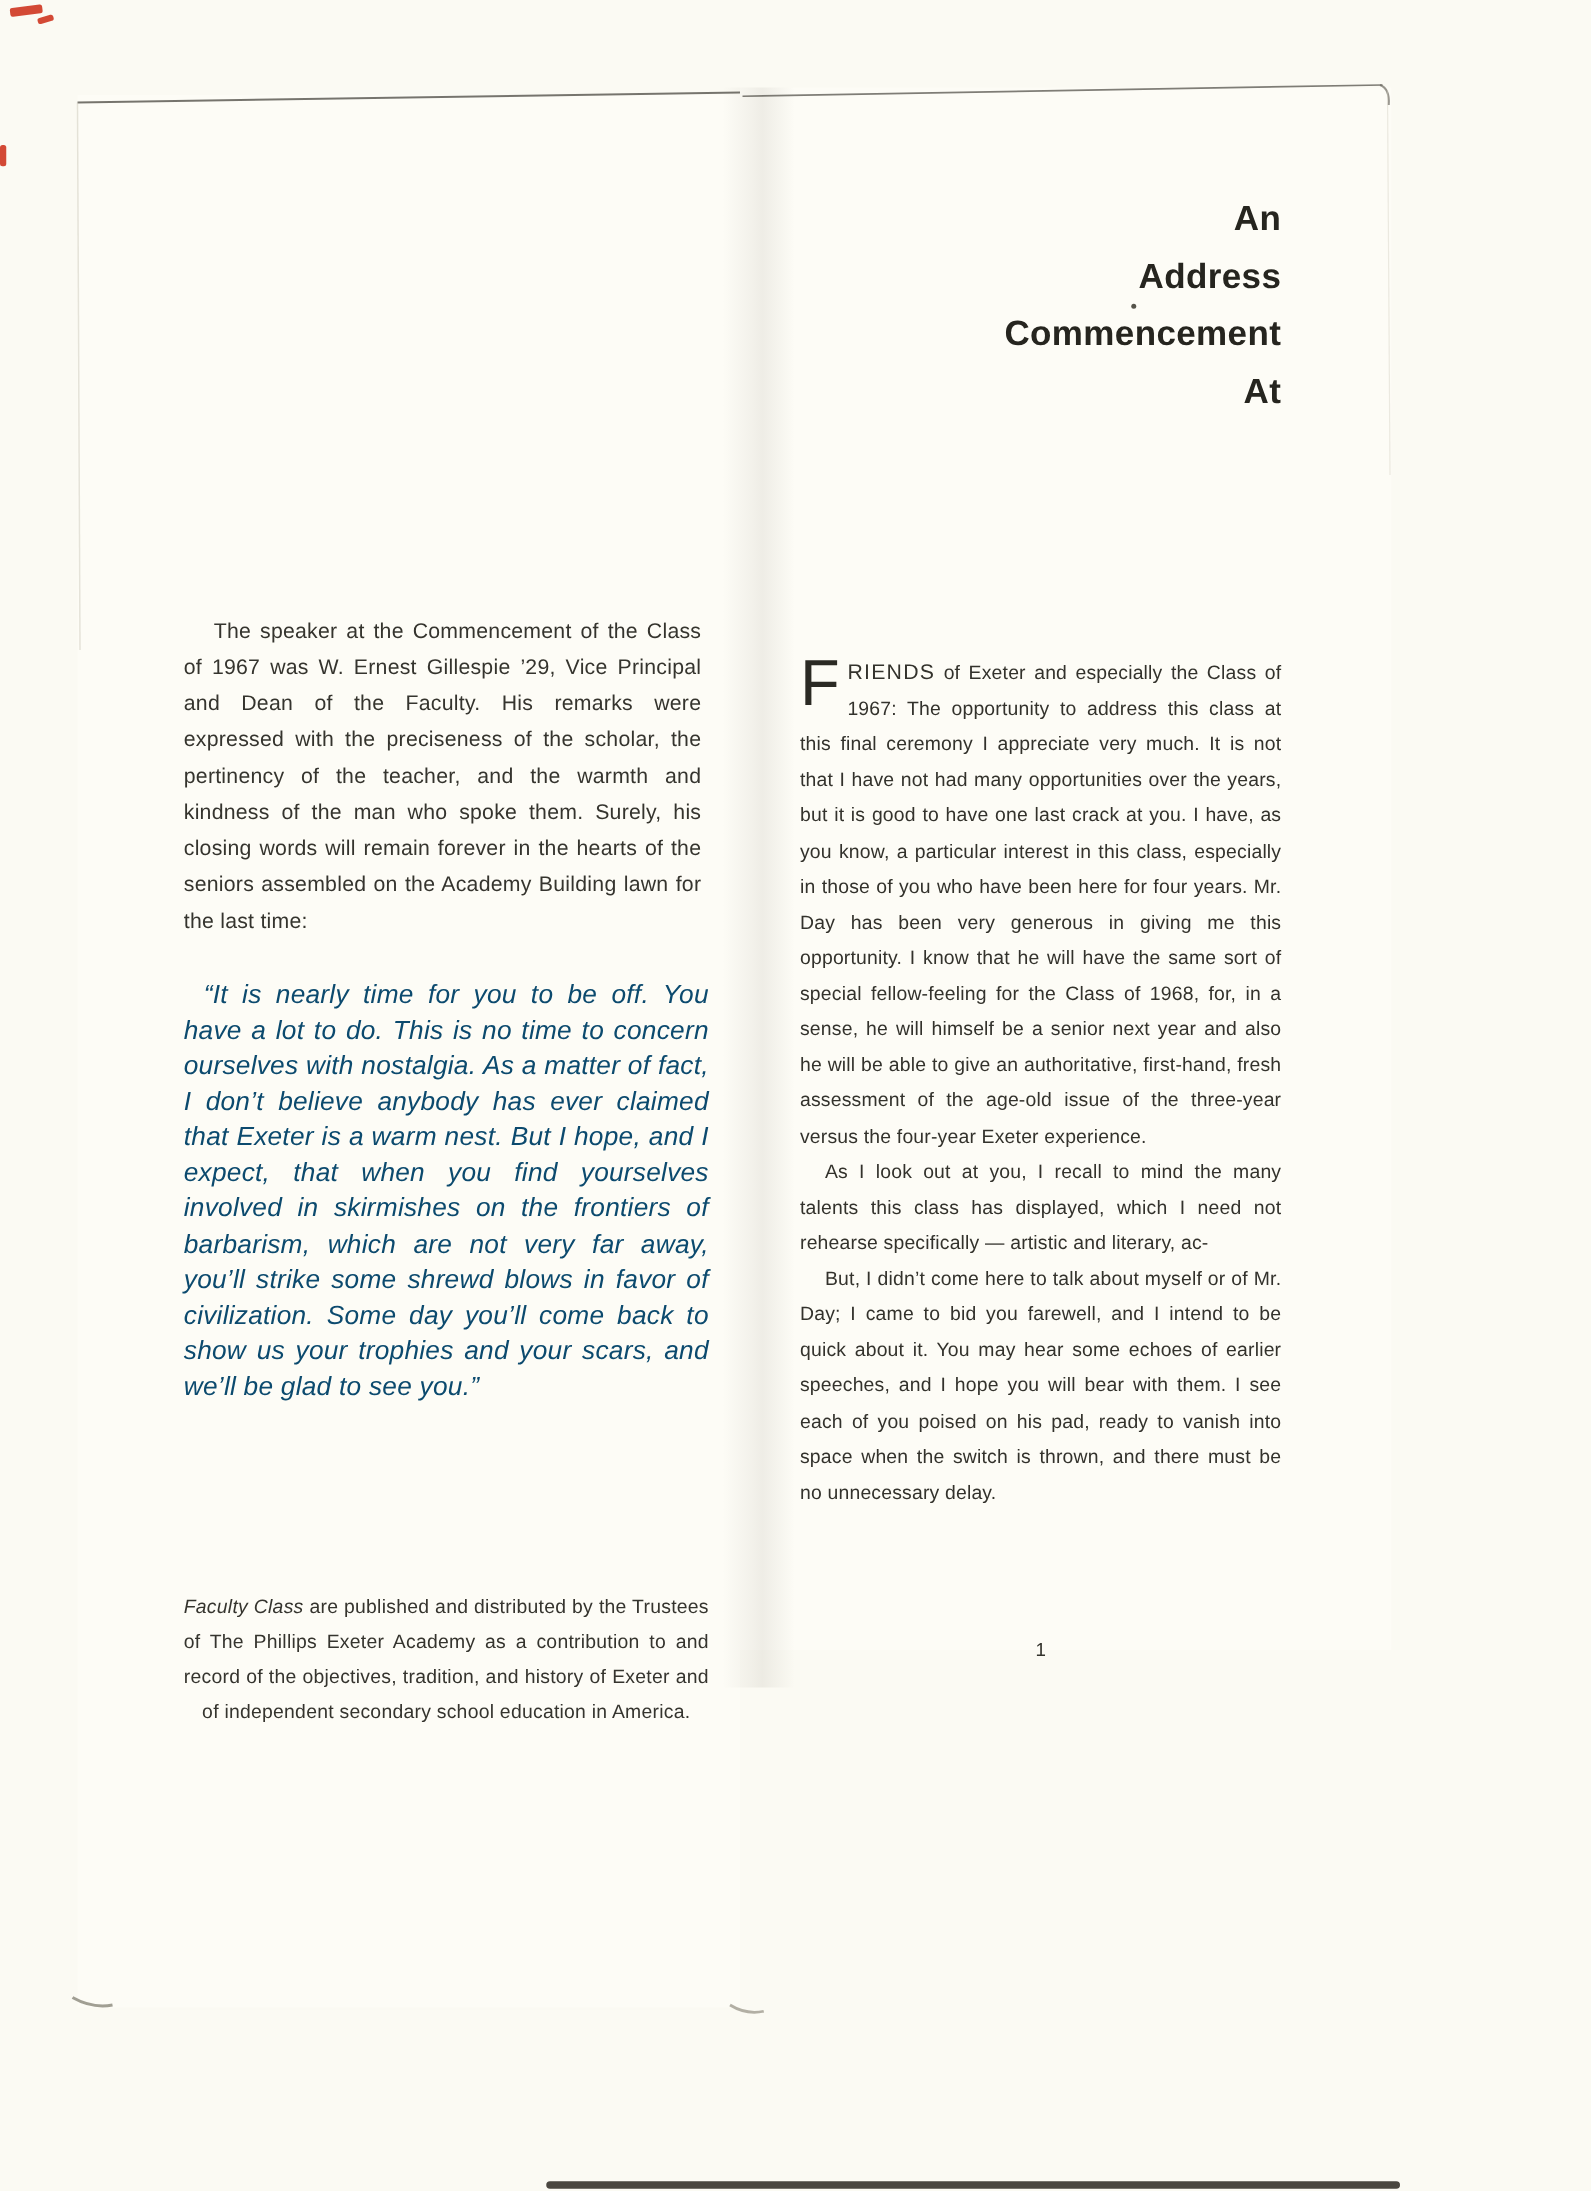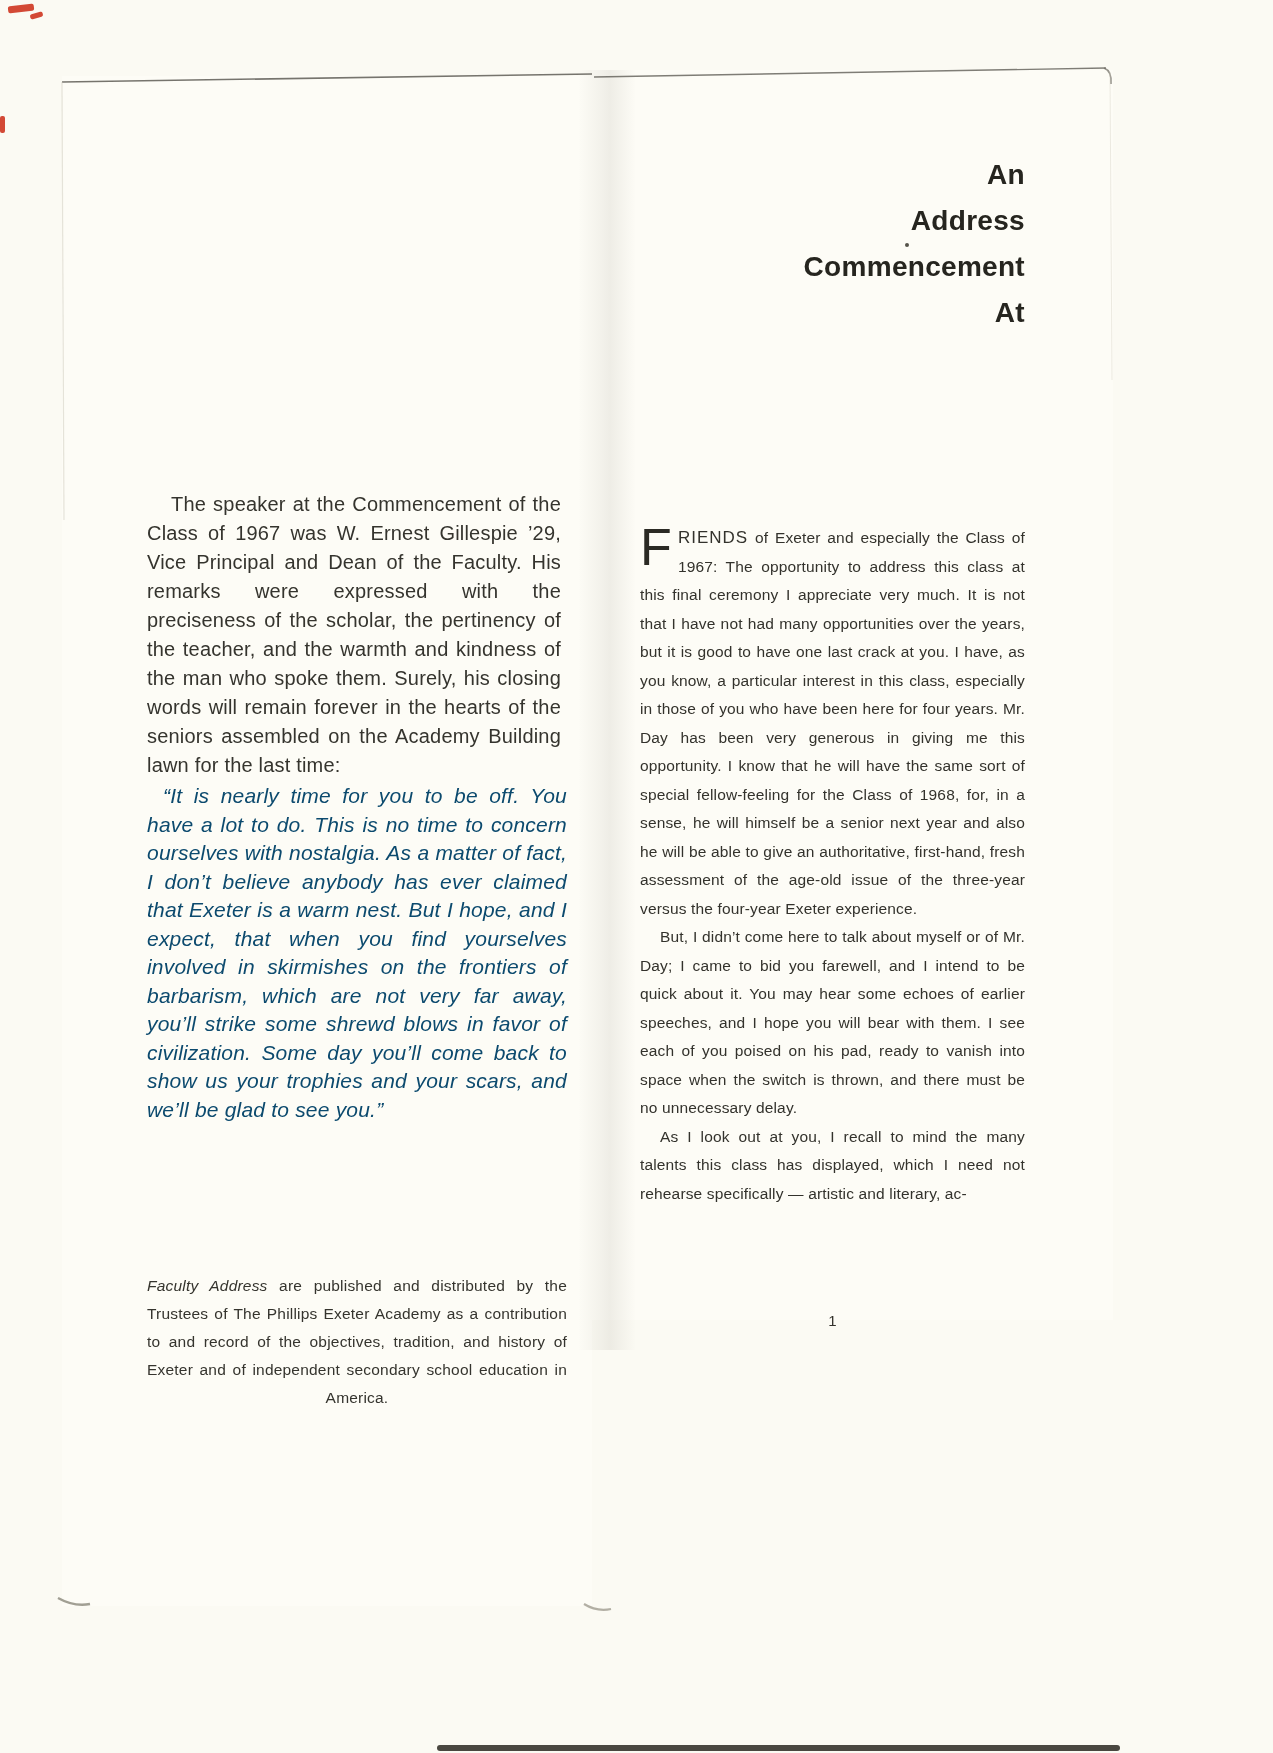--- a/index.html
+++ b/index.html
@@ -28,21 +28,21 @@
   .red-mark.r2{left:30px;top:13px;width:13px;height:5px;transform:rotate(-16deg);}
   .red-mark.r3{left:0px;top:116px;width:5px;height:17px;}
   .bottom-strip{
     position:absolute;left:437px;top:1745px;width:683px;height:6px;
     background:#36332c;border-radius:3px;opacity:.9;
   }
 
   
   .intro-block{
     position:absolute;left:147px;top:490px;width:414px;
-    font-size:20px;line-height:29px;text-align:justify;
+    font-size:17px;line-height:29px;text-align:justify;
     color:#35342e;letter-spacing:.2px;
   }
   .intro-block p{margin:0;text-indent:24px;}
   .quote-block{
     position:absolute;left:147px;top:782px;width:420px;
     font-size:21px;line-height:28.5px;text-align:justify;
     font-style:italic;color:#0c4a6e;letter-spacing:.2px;
   }
   .quote-block p{margin:0;text-indent:16px;}
   .colophon{
@@ -109,32 +109,32 @@
   <div class="bottom-strip"></div>
 
   <div class="intro-block">
     <p>The speaker at the Commencement of the Class of 1967 was W. Ernest Gillespie ’29, Vice Principal and Dean of the Faculty.  His remarks were expressed with the preciseness of the scholar, the pertinency of the teacher, and the warmth and kindness of the man who spoke them.  Surely, his closing words will remain forever in the hearts of the seniors assembled on the Academy Building lawn for the last time:</p>
   </div>
 
   <div class="quote-block">
     <p>“It is nearly time for you to be off.  You have a lot to do.  This is no time to concern ourselves with nostalgia.  As a matter of fact, I don’t believe anybody has ever claimed that Exeter is a warm nest. But I hope, and I expect, that when you find yourselves involved in skirmishes on the frontiers of barbarism, which are not very far away, you’ll strike some shrewd blows in favor of civilization.  Some day you’ll come back to show us your trophies and your scars, and we’ll be glad to see you.”</p>
   </div>
 
-  <p class="colophon"><span class="ital">Faculty Address</span><span> are published and distributed by the Trustees of The Phillips Exeter Academy as a contribution to and record of the objectives, tradition, and history of Exeter and of independent secondary school education in America.</span></p>
+  <p class="colophon"><span class="ital">Faculty Class</span><span> are published and distributed by the Trustees of The Phillips Exeter Academy as a contribution to and record of the objectives, tradition, and history of Exeter and of independent secondary school education in America.</span></p>
 
   <div class="title-block">
     <div>An</div>
     <div>Address</div>
     <div>Commencement</div>
     <div>At</div>
   </div>
   <div class="stray-dot"></div>
 
 
   <div class="body-block">
     <p><span class="dropcap">F</span><span class="smallcaps">RIENDS</span><span> of Exeter and especially the Class of 1967:  The opportunity to address this class at this final ceremony I appreciate very much.  It is not that I have not had many opportunities over the years, but it is good to have one last crack at you. I have, as you know, a particular interest in this class, especially in those of you who have been here for four years.  Mr. Day has been very generous in giving me this opportunity.  I know that he will have the same sort of special fellow-feeling for the Class of 1968, for, in a sense, he will himself be a senior next year and also he will be able to give an authoritative, first-hand, fresh assessment of the age-old issue of the three-year versus the four-year Exeter experience.</span></p>
+    <p class="indent">As I look out at you, I recall to mind the many talents this class has displayed, which I need not rehearse specifically — artistic and literary, ac-</p>
     <p class="indent">But, I didn’t come here to talk about myself or of Mr. Day; I came to bid you farewell, and I intend to be quick about it.  You may hear some echoes of earlier speeches, and I hope you will bear with them.  I see each of you poised on his pad, ready to vanish into space when the switch is thrown, and there must be no unnecessary delay.</p>
-    <p class="indent">As I look out at you, I recall to mind the many talents this class has displayed, which I need not rehearse specifically — artistic and literary, ac-</p>
   </div>
 
   <div class="page-number">1</div>
 
 </div>
 
 </body></html>

